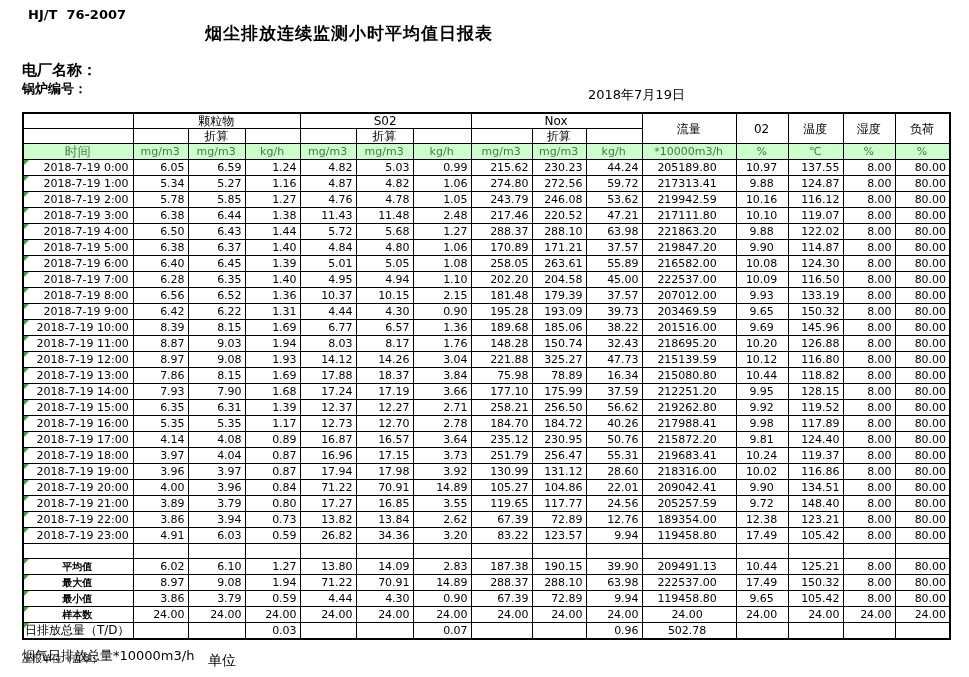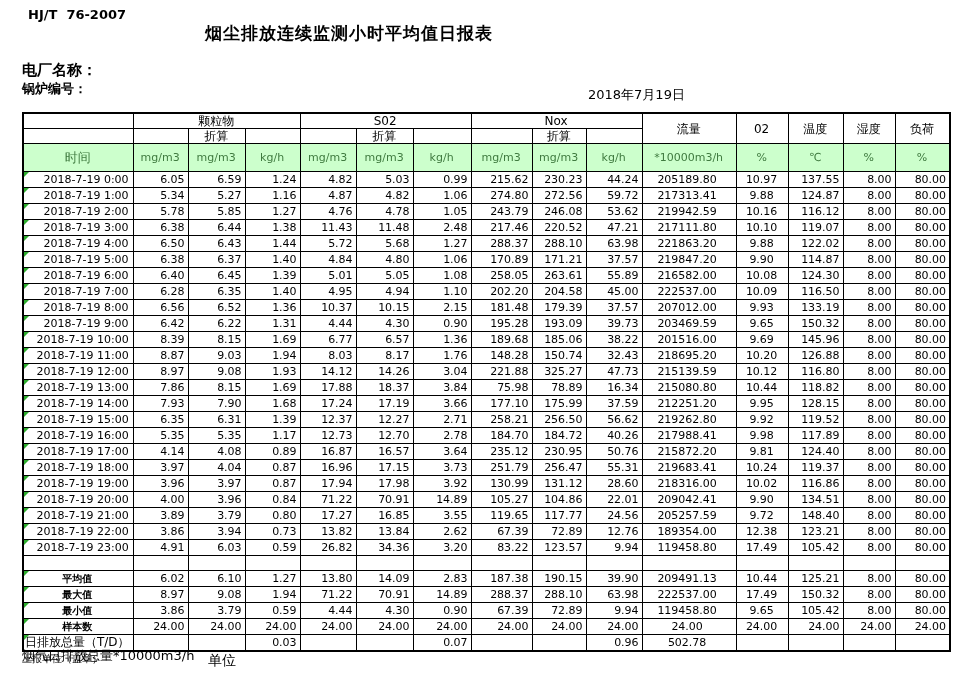--- a/index.html
+++ b/index.html
@@ -18,21 +18,21 @@
   table{
     position:absolute;left:22px;top:112px;border-collapse:collapse;table-layout:fixed;
     border:2px solid var(--border);
   }
   td,th{
     border:1px solid var(--border);font-weight:normal;overflow:hidden;white-space:nowrap;
     padding:0 3px 0 2px;height:14px;line-height:14px;font-size:11px;box-sizing:border-box;
   }
   thead td{ text-align:center;font-size:12px; }
   tr.green td{
-    background:var(--green-bg);color:var(--green-text);text-align:center;font-size:11px;height:28px;margin-left:18px;
+    background:var(--green-bg);color:var(--green-text);text-align:center;font-size:11px;height:16px;margin-left:18px;
   }
   tr.green td.timehead{font-size:13px;}
   td.timec{ text-align:right;position:relative;padding-right:4px;font-size:11px;margin-left:12px; }
   td.num{ text-align:right; }
   td.o2c{ text-align:center; }
   td.flowc{ padding-right:6px;text-align:center; }
   td.slabel{ text-align:center;font-size:10px;position:relative;padding-right:4px;font-weight:bold; }
   td.dlabel{ text-align:left;font-size:12px;position:relative;padding-left:1px; }
   tr.databody td{height:15px;line-height:15px;}
   span.tri{

